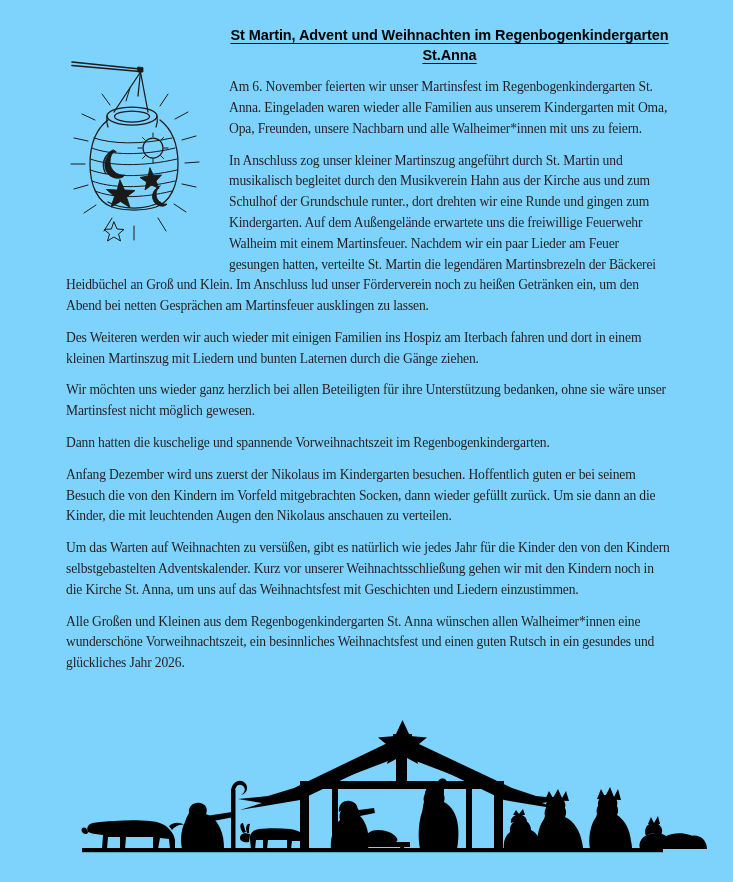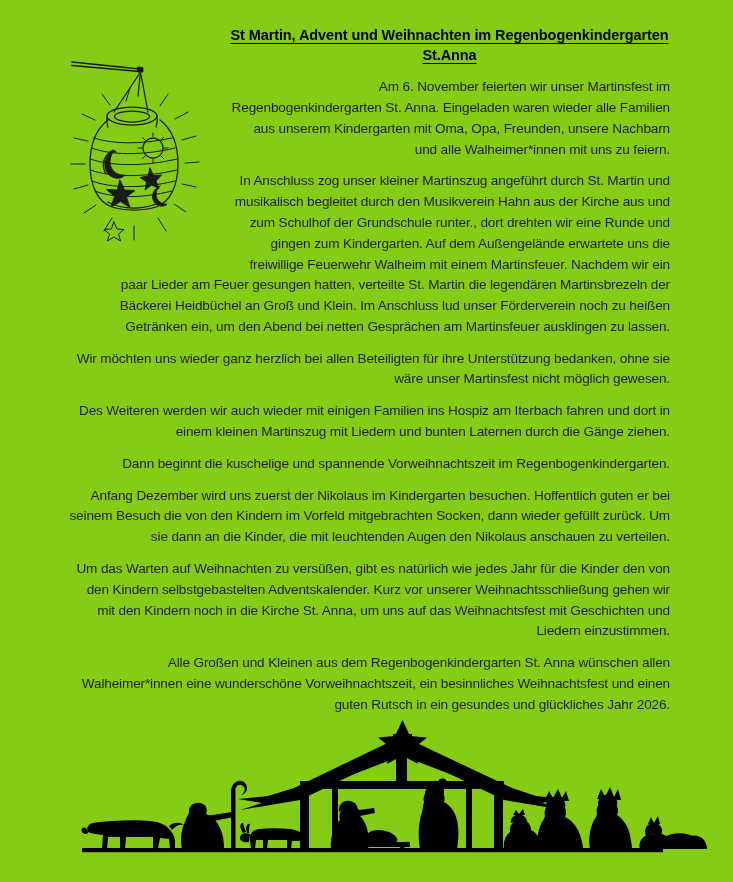--- a/index.html
+++ b/index.html
@@ -9,21 +9,21 @@
     background: #ffffff;
   }
   body {
     font-family: "Liberation Sans", sans-serif;
     color: #231f20;
   }
   #page {
     position: relative;
     width: 733px;
     height: 882px;
-    background: #84cc16;
+    background: #7dd3fc;
     overflow: hidden;
   }
 
   
   .lantern-figure {
     float: left;
     width: 155px;
     height: 215px;
     margin: 24px 6px 4px 2px;
     shape-outside: margin-box;
@@ -45,24 +45,25 @@
     text-decoration: underline;
     text-underline-offset: 3px;
     letter-spacing: -0.1px;
     margin: 0 0 12px 0;
     line-height: 1.35;
     color: #000000;
   }
   .para {
     font-size: 13.6px;
     line-height: 1.53;
-    text-align: right;
+    text-align: left;
     margin: 0 0 11px 0;
     letter-spacing: -0.15px;
     color: #231f20;
+    font-family: Liberation Serif, serif;
   }
   .para:last-child { margin-bottom: 0; }
 
   .clear { clear: both; height: 0; }
 
   
   .nativity-figure {
     position: absolute;
     left: 0;
     bottom: 14px;
@@ -148,23 +149,23 @@
         <path d="M36 181 L44 168" stroke-width="1"></path>
         <path d="M98 181 L90 168" stroke-width="1"></path>
         <path d="M66 190 L66 176" stroke-width="1"></path>
       </svg>
     </div>
 
     <h1 class="doc-title">St Martin, Advent und Weihnachten im Regenbogenkindergarten St.Anna</h1>
 
     <p class="para">Am 6. November feierten wir unser Martinsfest im Regenbogenkindergarten St. Anna. Eingeladen waren wieder alle Familien aus unserem Kindergarten mit Oma, Opa, Freunden, unsere Nachbarn und alle Walheimer*innen mit uns zu feiern.</p>
     <p class="para">In Anschluss zog unser kleiner Martinszug angeführt durch St. Martin und musikalisch begleitet durch den Musikverein Hahn aus der Kirche aus und zum Schulhof der Grundschule runter., dort drehten wir eine Runde und gingen zum Kindergarten. Auf dem Außengelände erwartete uns die freiwillige Feuerwehr Walheim mit einem Martinsfeuer. Nachdem wir ein paar Lieder am Feuer gesungen hatten, verteilte St. Martin die legendären Martinsbrezeln der Bäckerei Heidbüchel an Groß und Klein. Im Anschluss lud unser Förderverein noch zu heißen Getränken ein, um den Abend bei netten Gesprächen am Martinsfeuer ausklingen zu lassen.</p>
+    <p class="para">Des Weiteren werden wir auch wieder mit einigen Familien ins Hospiz am Iterbach fahren und dort in einem kleinen Martinszug mit Liedern und bunten Laternen durch die Gänge ziehen.</p>
     <p class="para">Wir möchten uns wieder ganz herzlich bei allen Beteiligten für ihre Unterstützung bedanken, ohne sie wäre unser Martinsfest nicht möglich gewesen.</p>
-    <p class="para">Des Weiteren werden wir auch wieder mit einigen Familien ins Hospiz am Iterbach fahren und dort in einem kleinen Martinszug mit Liedern und bunten Laternen durch die Gänge ziehen.</p>
-    <p class="para">Dann beginnt die kuschelige und spannende Vorweihnachtszeit im Regenbogenkindergarten.</p>
+    <p class="para">Dann hatten die kuschelige und spannende Vorweihnachtszeit im Regenbogenkindergarten.</p>
     <p class="para">Anfang Dezember wird uns zuerst der Nikolaus im Kindergarten besuchen. Hoffentlich guten er bei seinem Besuch die von den Kindern im Vorfeld mitgebrachten Socken, dann wieder gefüllt zurück. Um sie dann an die Kinder, die mit leuchtenden Augen den Nikolaus anschauen zu verteilen.</p>
     <p class="para">Um das Warten auf Weihnachten zu versüßen, gibt es natürlich wie jedes Jahr für die Kinder den von den Kindern selbstgebastelten Adventskalender. Kurz vor unserer Weihnachtsschließung gehen wir mit den Kindern noch in die Kirche St. Anna, um uns auf das Weihnachtsfest mit Geschichten und Liedern einzustimmen.</p>
     <p class="para">Alle Großen und Kleinen aus dem Regenbogenkindergarten St. Anna wünschen allen Walheimer*innen eine wunderschöne Vorweihnachtszeit, ein besinnliches Weihnachtsfest und einen guten Rutsch in ein gesundes und glückliches Jahr 2026.</p>
 
     <div class="clear"></div>
   </div>
 
   <div class="nativity-figure">
     <svg viewBox="0 0 733 148" xmlns="http://www.w3.org/2000/svg" fill="#000000">
 

